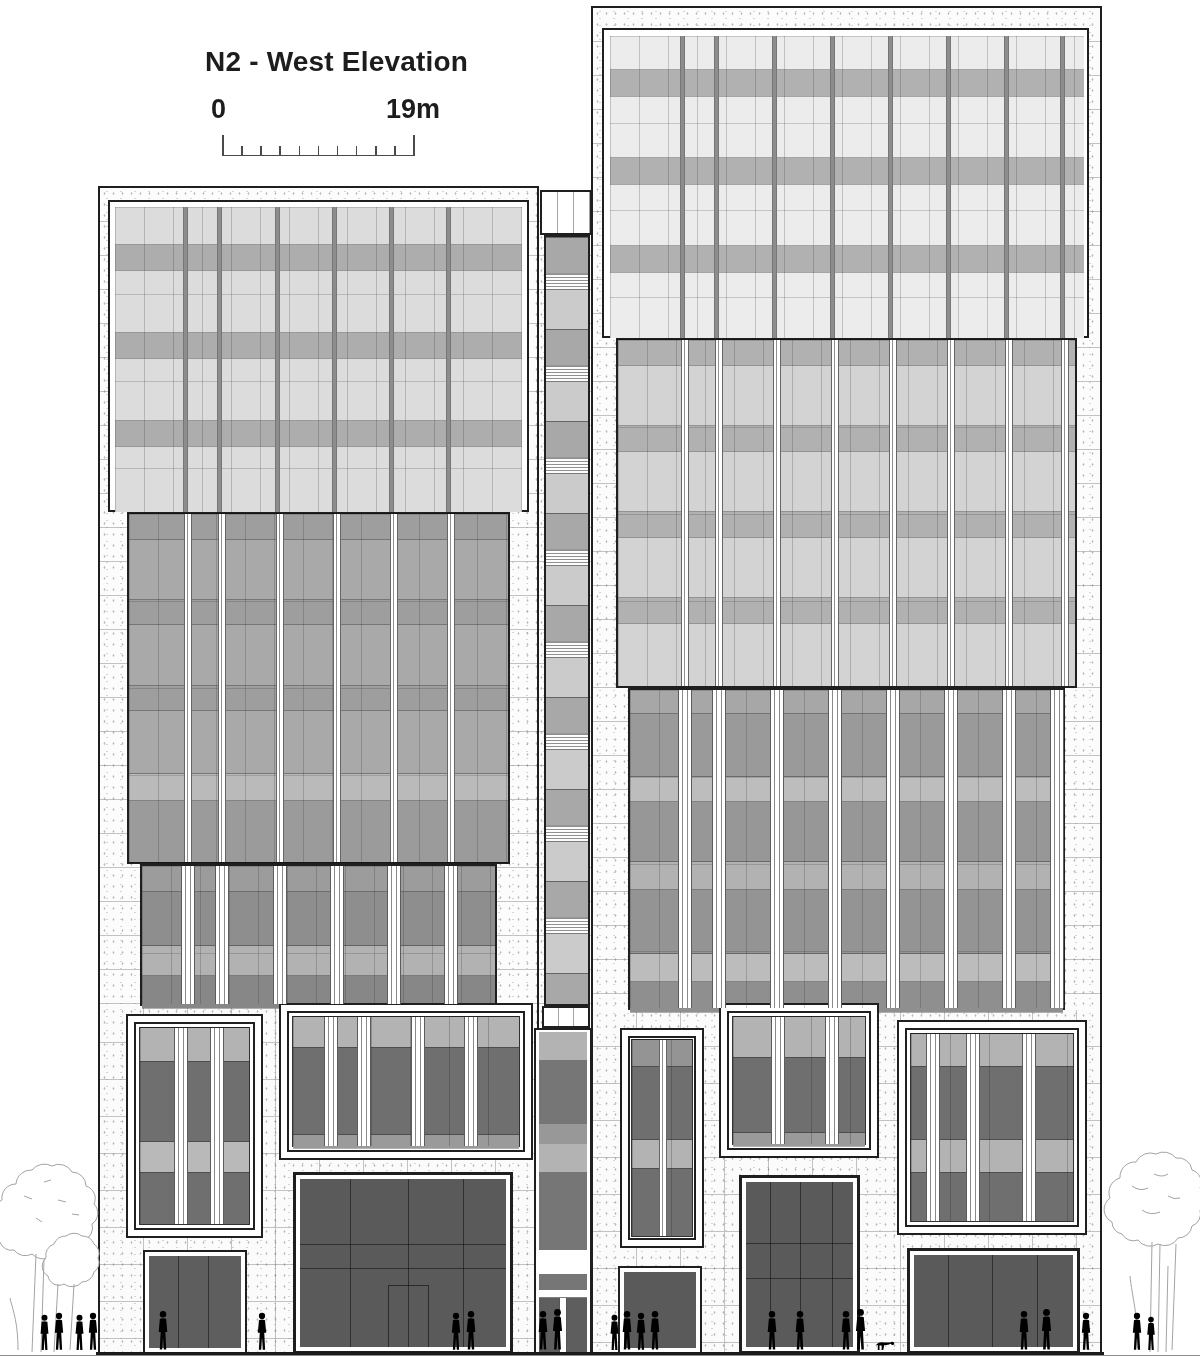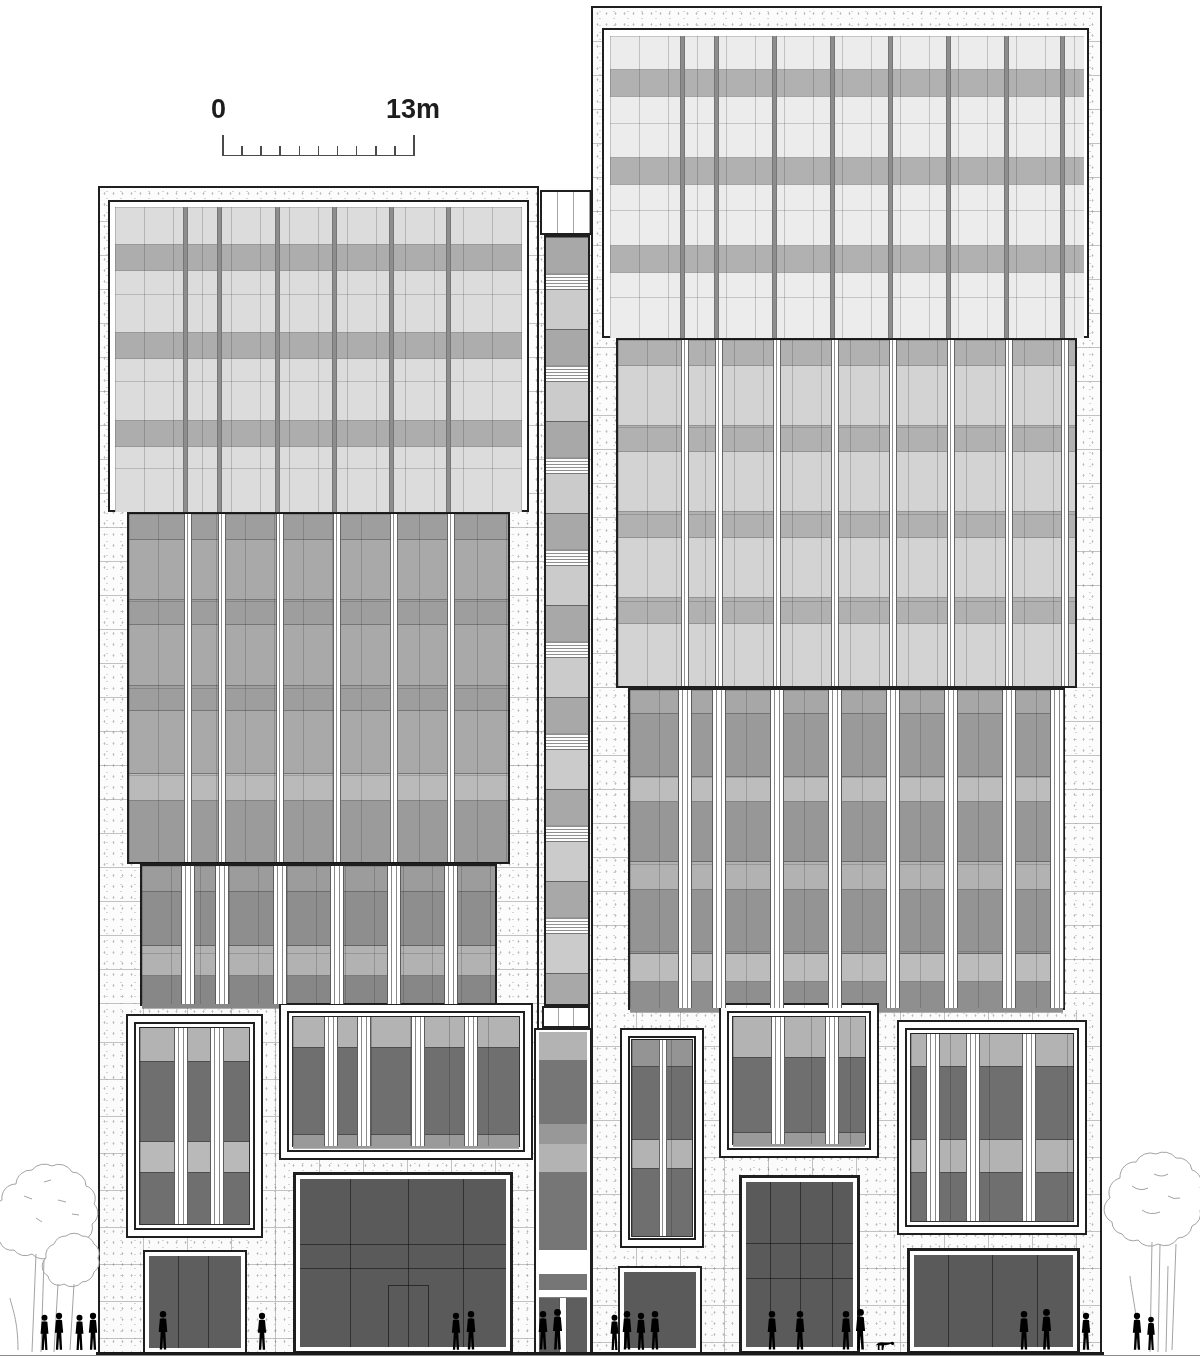--- a/index.html
+++ b/index.html
@@ -79,22 +79,23 @@
       <path d="M6.5 9.5 Q10 8 13.5 9.5 L14.8 24 L12.6 24 L13.6 43.5 L10.9 43.5 L10 29 L9.1 43.5 L6.4 43.5 L7.4 24 L5.2 24 Z"></path>
     </symbol>
     <symbol id="dg" viewBox="0 0 26 16">
       <path d="M3 7 Q6 4 12 5 L19 5 Q23 3 24 6 L23 8 L21 8 L20 6.5 Q16 8.5 12 8 L11 14 L9 14 L9 8.5 L6.5 8.5 L6.5 14 L4.5 14 L4.5 8 Q2.5 8 3 7 Z"></path>
     </symbol>
   </defs>
 </svg>
 
 <div id="cv">
 
+  <div class="title" style="left:205px;top:46px;">N2 - West Elevation</div>
   <div class="slabel" style="left:211px;top:94px;">0</div>
-  <div class="slabel" style="left:370px;top:94px;width:70px;text-align:right;">13m</div>
+  <div class="slabel" style="left:370px;top:94px;width:70px;text-align:right;">19m</div>
   <div class="sbar" style="left:222px;top:136px;width:193px;height:20px;">
       <span class="e"></span>
       <span></span>
       <span></span>
       <span></span>
       <span></span>
       <span></span>
       <span></span>
       <span></span>
       <span></span>

